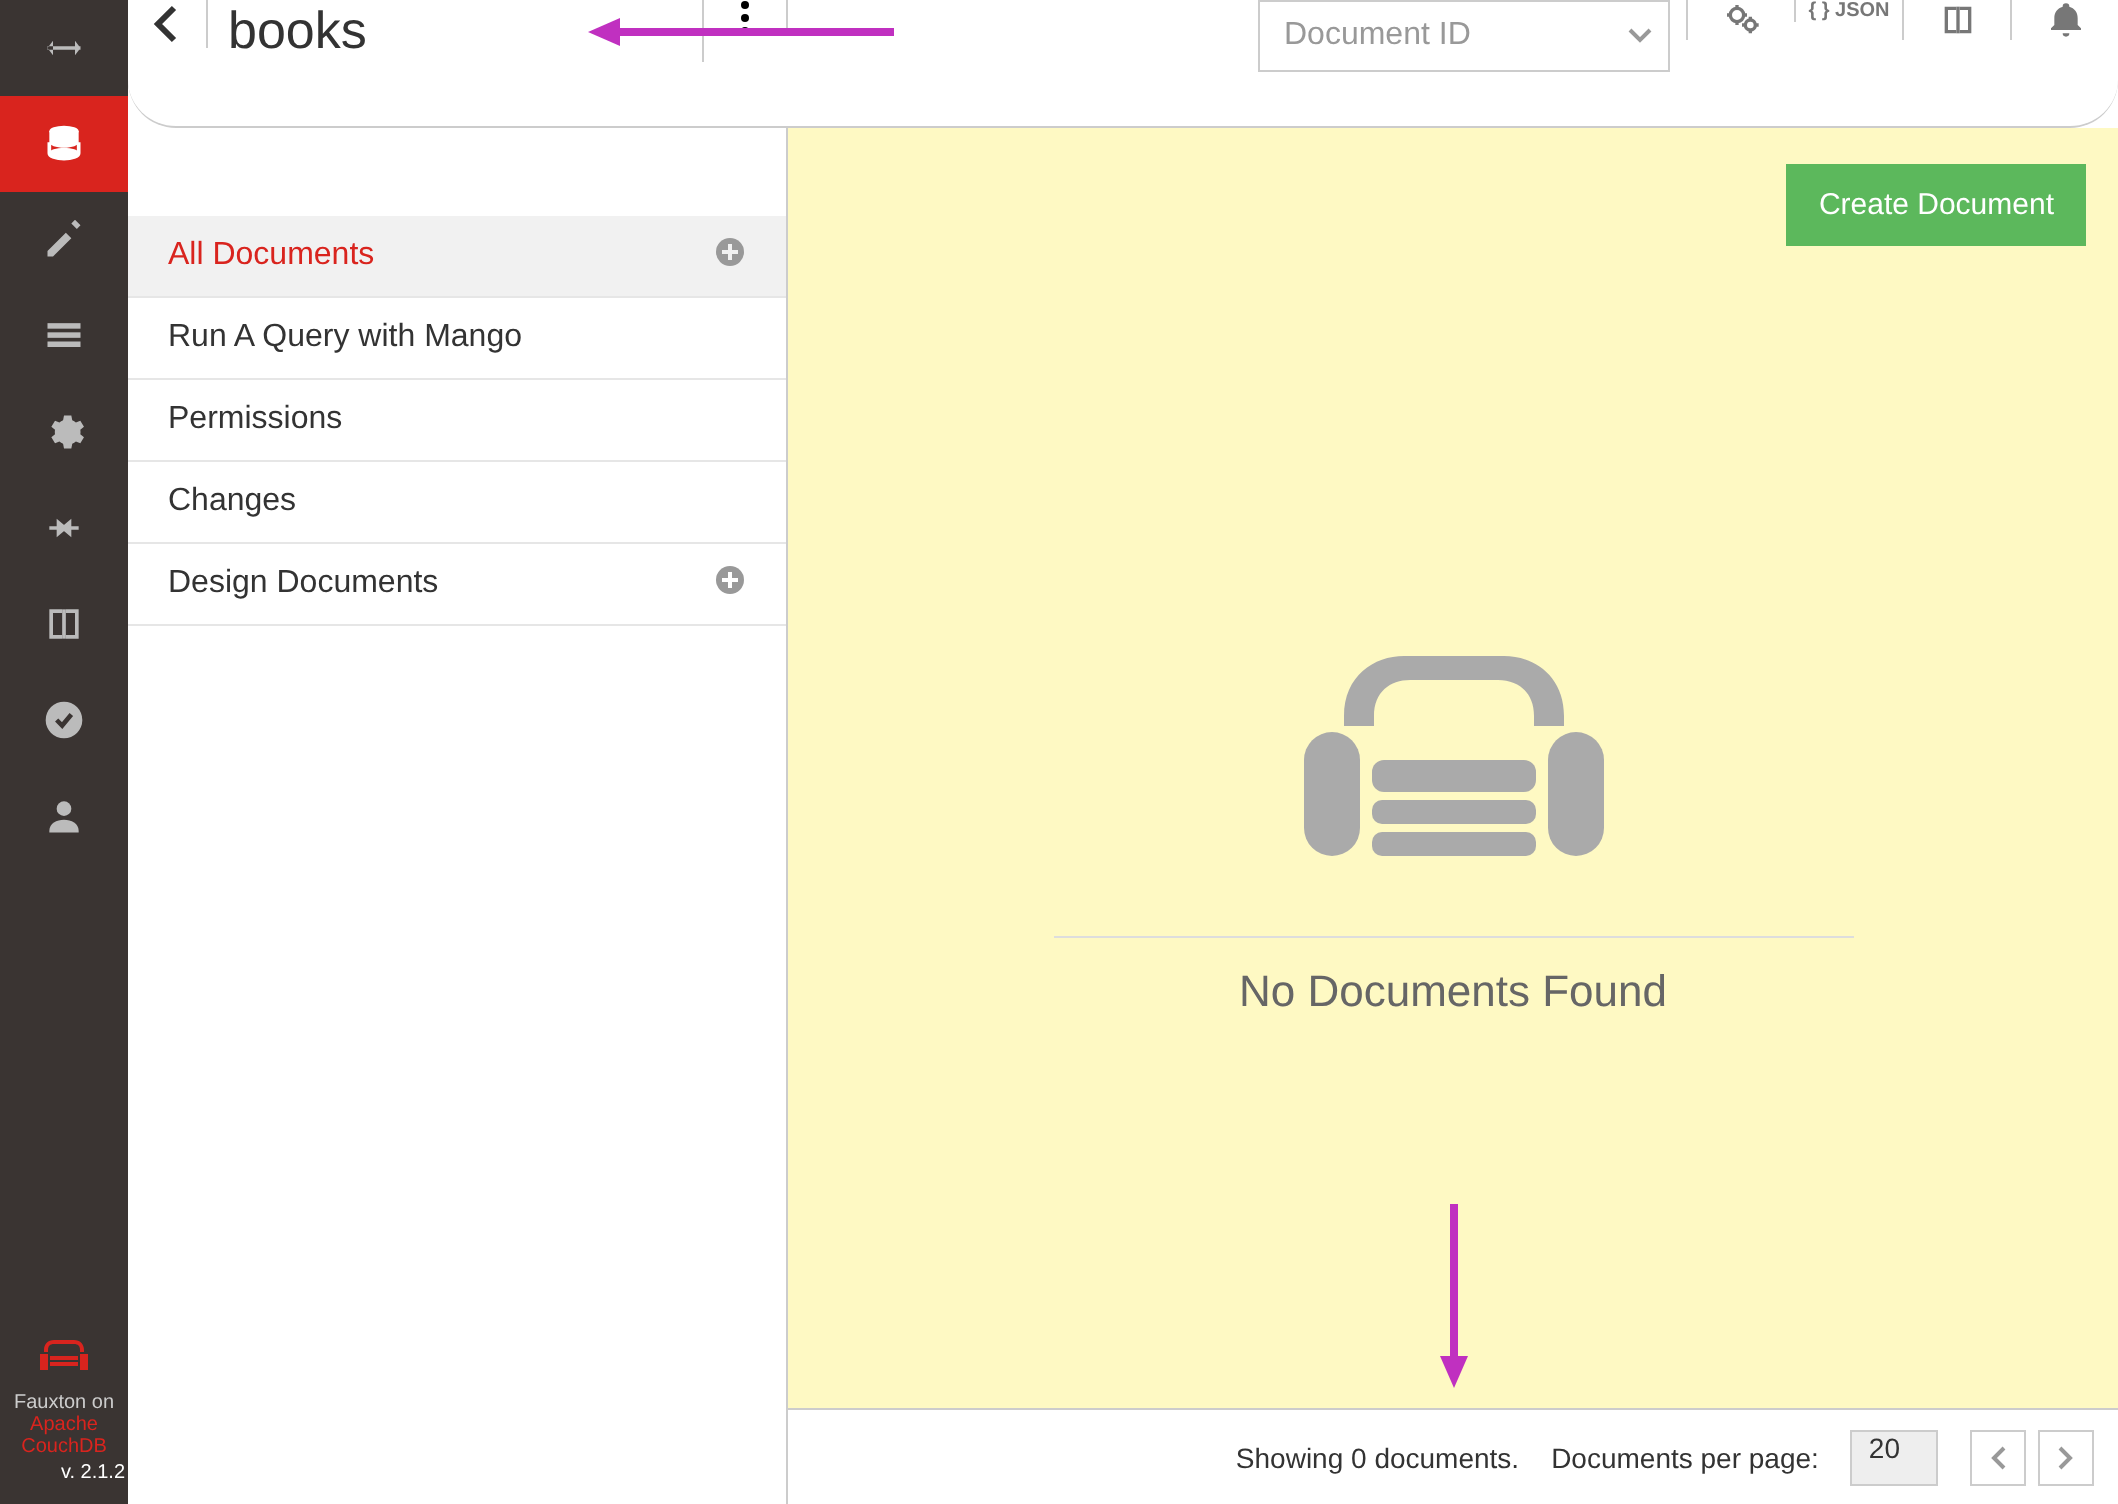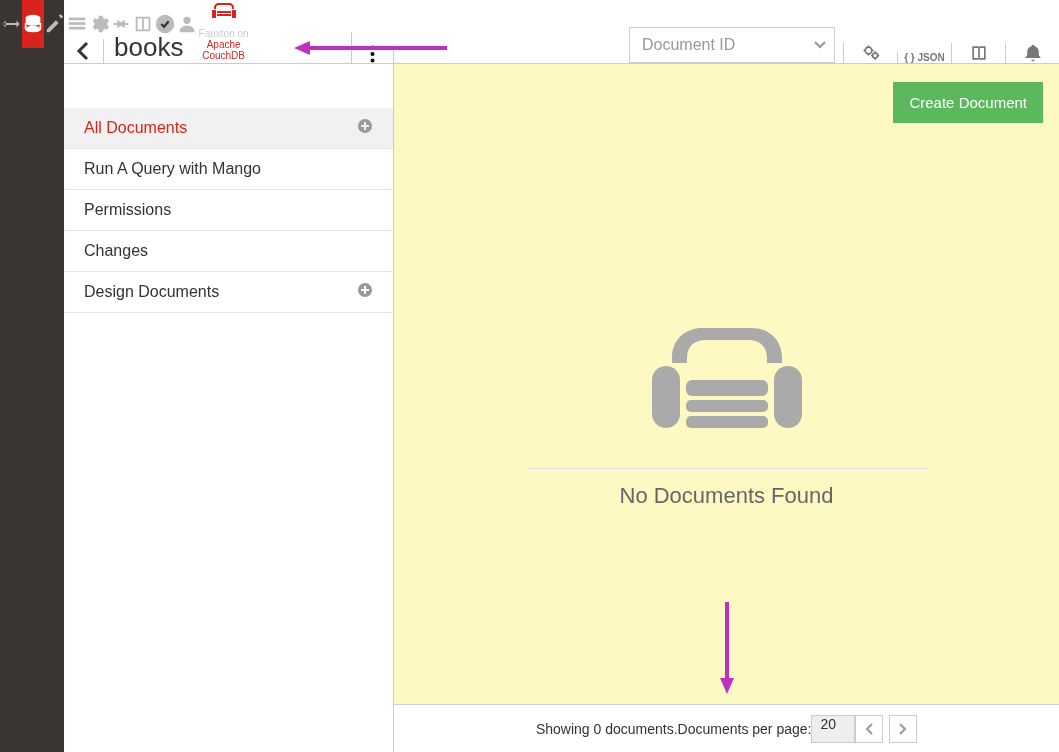--- a/index.html
+++ b/index.html
@@ -1,33 +1,33 @@
 <!DOCTYPE html>
 <html><head>
 <meta charset="utf-8">
 <style>
 * { margin: 0; padding: 0; box-sizing: border-box; }
 body { font-family: "Helvetica Neue", Helvetica, Arial, sans-serif; width: 1059px; height: 752px; overflow: hidden; background: #fff; }
 
 .app { display: flex; width: 100%; height: 100%; }
 
 
-.nav-rail { width: 64px; background: #3a3432; display: flex; }
+.nav-rail { width: 64px; background: #3a3432; display: flex; flex-direction: column; }
 .nav-item { width: 64px; height: 48px; display: flex; align-items: center; justify-content: center; color: #bbb; cursor: pointer; }
 .nav-item.active { background: #d9241e; color: #fff; }
 .nav-item svg { width: 22px; height: 22px; fill: currentColor; }
 .nav-spacer { flex: 1; }
 .nav-footer { text-align: center; color: #ccc; font-size: 10px; padding-bottom: 10px; }
 .nav-footer .couch-icon { color: #d9241e; margin-bottom: 6px; }
 .nav-footer .link1 { color: #d9241e; }
 .nav-footer .ver { color: #fff; margin-top: 2px; padding-left: 29px; }
 
 
 .main { flex: 1; display: flex; flex-direction: column; }
-.header { height: 64px; border-bottom: 1px solid #ccc; display: flex; align-items: flex-end; }
+.header { height: 64px; border-bottom: 1px solid #ccc; display: flex; align-items: flex-start; border-radius: 24px; }
 .back-btn { width: 40px; display: flex; align-items: center; justify-content: center; border-right: 1px solid #ccc; cursor: pointer; }
 .title-cell { flex: 0 0 auto; display: flex; align-items: center; padding: 0 18px 0 10px; font-size: 26px; color: #333; border-right: 1px solid #ccc; position: relative; width: 248px; }
 .title-cell .arrow-annot { position: absolute; left: 188px; top: 50%; transform: translateY(-50%); }
 .kebab-cell { width: 42px; display: flex; align-items: center; justify-content: center; border-right: 1px solid #ccc; cursor: pointer; color: #666; }
 .header-gap { flex: 1; display: flex; align-items: center; justify-content: flex-end; padding-right: 8px; }
 .doc-search { width: 206px; height: 36px; border: 1px solid #ccc; background: #fff; display: flex; align-items: center; padding: 0 8px 0 12px; color: #999; font-size: 16px; justify-content: space-between; cursor: pointer; margin-left: 16px; }
 .header-icon-cell { width: 54px; border-left: 1px solid #ccc; display: flex; align-items: center; justify-content: center; color: #777; cursor: pointer; font-size: 12px; }
 .header-icon-cell svg { width: 20px; height: 20px; fill: currentColor; }
 .json-label { font-size: 10px; font-weight: bold; }
 
@@ -46,21 +46,21 @@
 .create-btn { background: #5cb85c; color: #fff; border: none; padding: 12px 16px; font-size: 15px; cursor: pointer; }
 .empty-state { flex: 1; display: flex; flex-direction: column; align-items: center; justify-content: center; color: #999; }
 .empty-state svg { fill: #aaa; }
 .empty-hr { width: 400px; border: none; border-top: 1px solid #ddd; margin: 20px 0 14px; }
 .empty-text { font-size: 22px; color: #666; }
 
 
 .arrow-down-annot { position: absolute; left: 50%; bottom: 56px; transform: translateX(-50%); }
 
 
-.footer { height: 48px; border-top: 1px solid #ccc; display: flex; align-items: center; justify-content: center; padding: 0 12px; font-size: 14px; color: #333; background: #fff; }
+.footer { height: 48px; border-top: 1px solid #ccc; display: flex; align-items: center; justify-content: flex-end; padding: 0 12px; font-size: 14px; color: #333; background: #fff; gap: 16px; }
 .per-page-select { background: #eee; border: 1px solid #ccc; height: 28px; padding: 0 18px 0 8px; font-size: 14px; cursor: pointer; position: relative; }
 .pager { display: flex; gap: 6px; }
 .pager-btn { width: 28px; height: 28px; border: 1px solid #ccc; background: #fff; display: flex; align-items: center; justify-content: center; color: #999; cursor: pointer; }
 
 </style>
 </head>
 <body>
 
 <div class="app">
 

